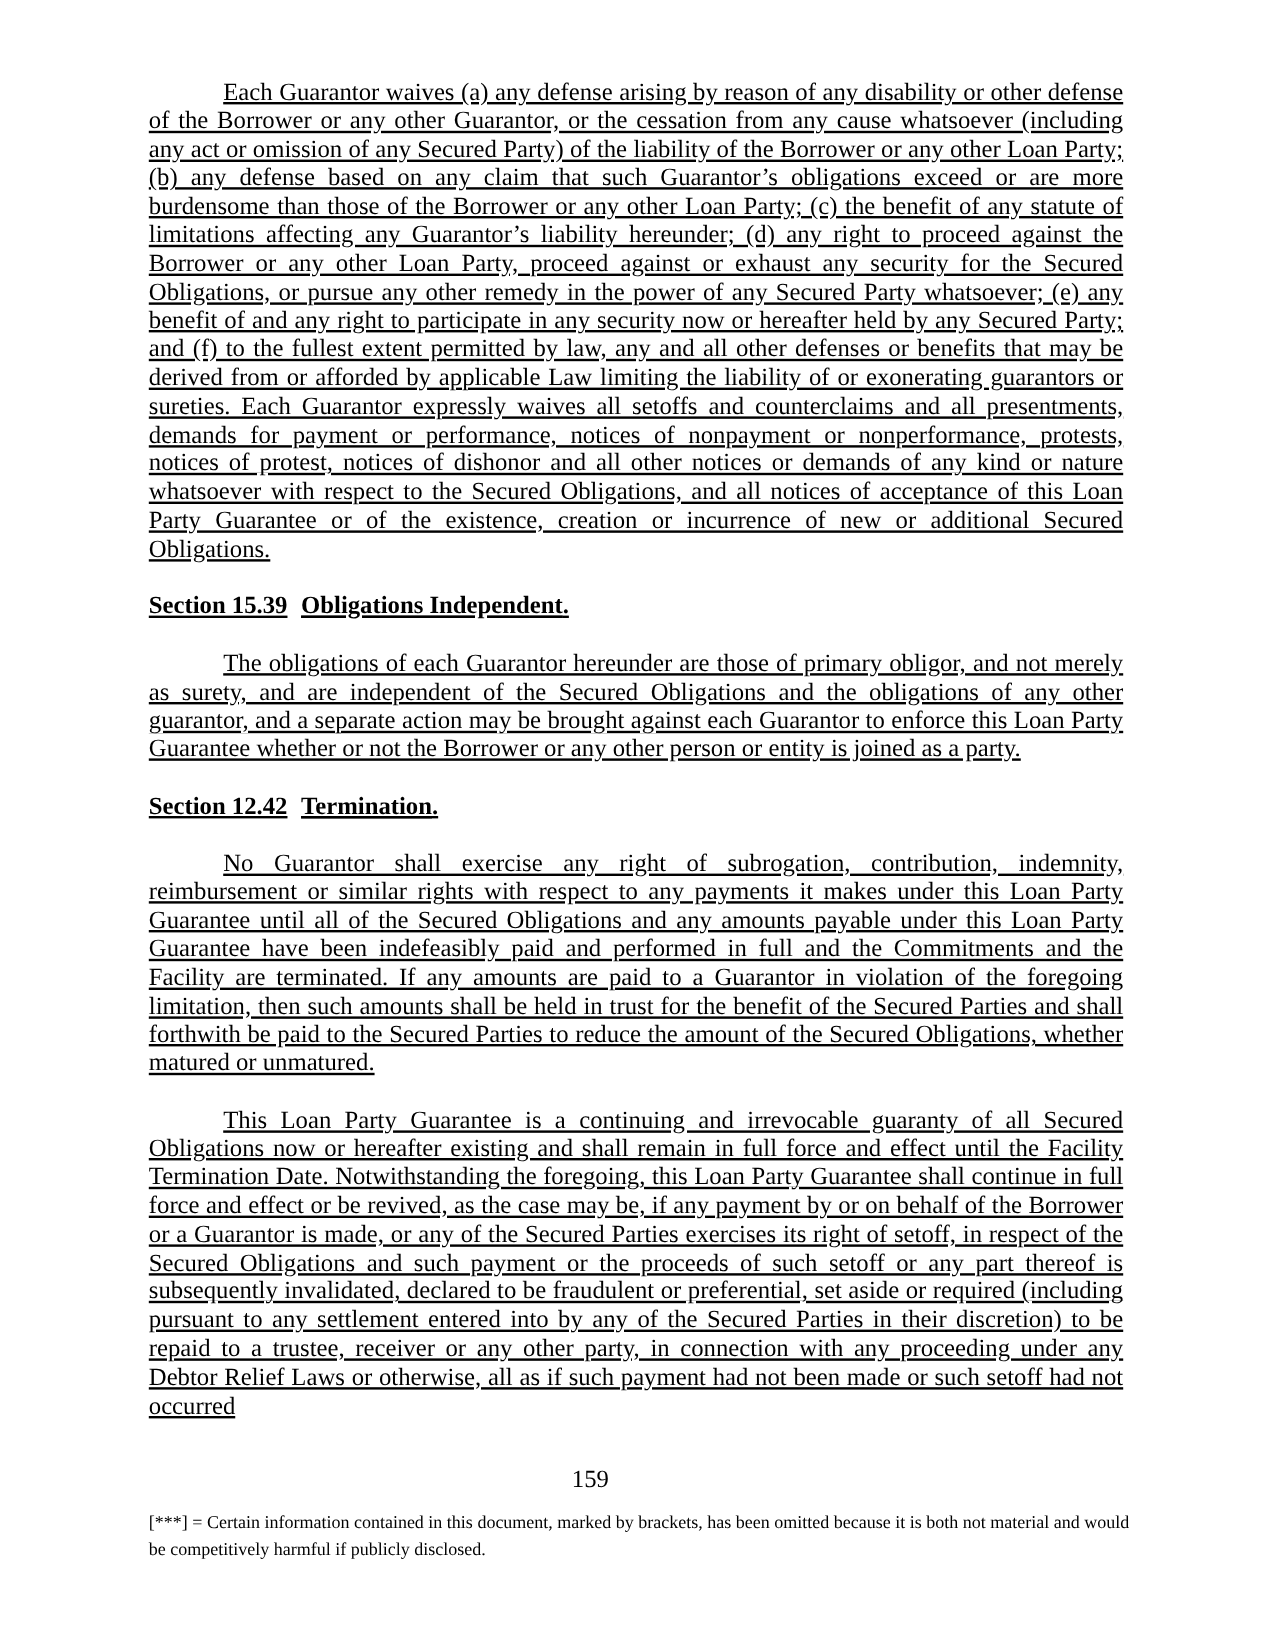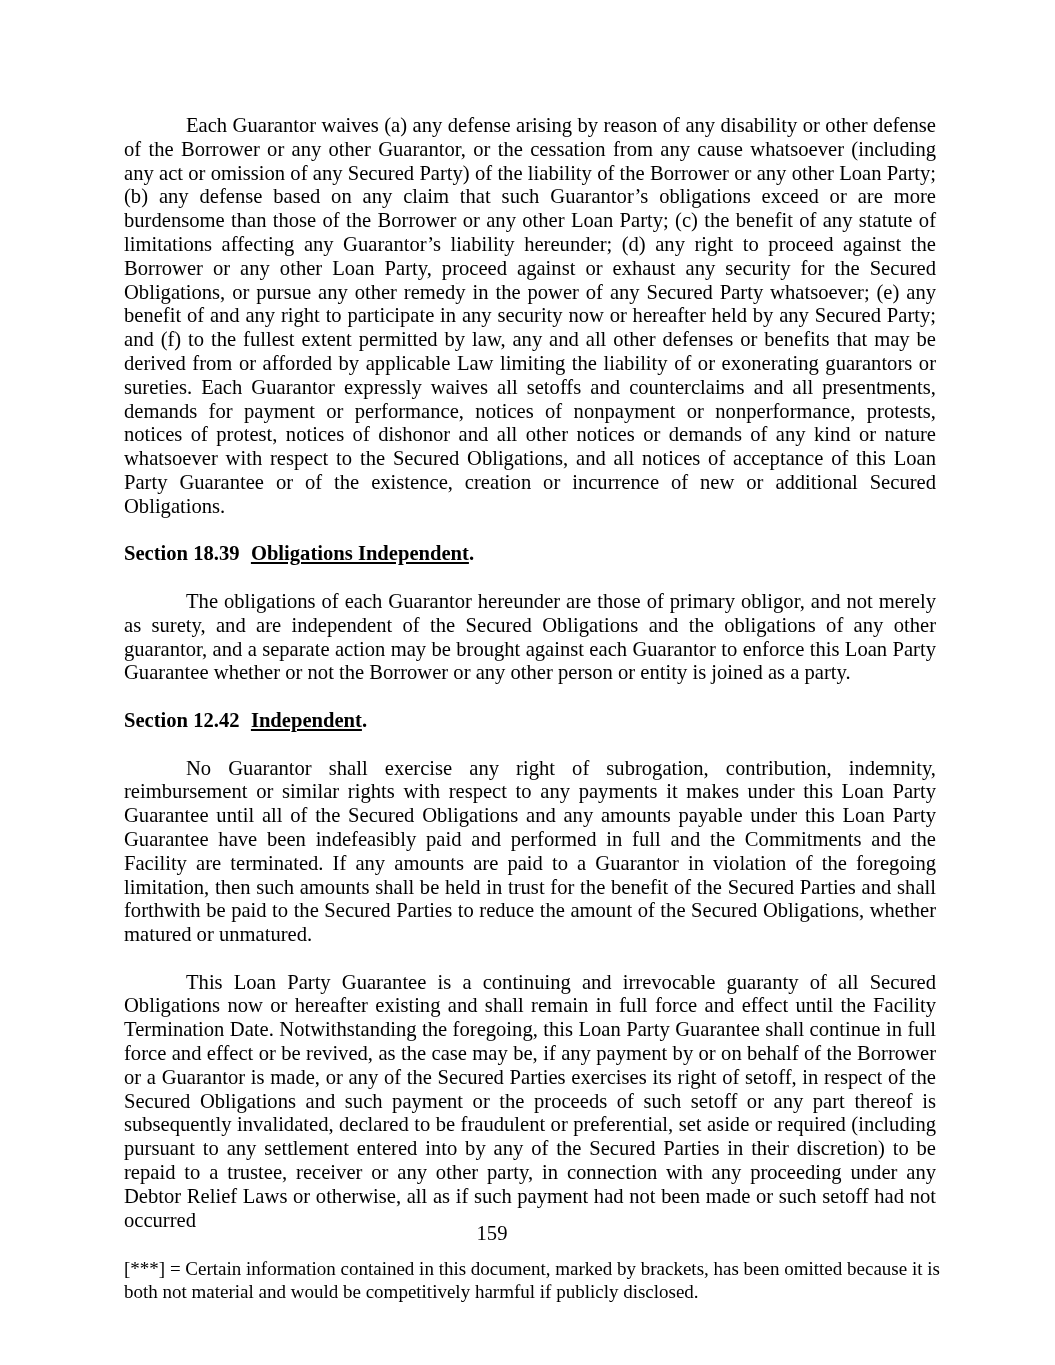--- a/index.html
+++ b/index.html
@@ -13,21 +13,22 @@
     position: relative;
     font-family: "Liberation Serif", "DejaVu Serif", serif;
     color: #000000;
     overflow: hidden;
   }
   .doc {
     position: absolute;
     top: 0;
     left: 124px;
     width: 812px;
-    padding-top: 114px;
+    padding-top: 66px;
+    text-decoration: underline;
   }
   .body-text {
     font-size: 20.6px;
     line-height: 23.8px;
     text-align: justify;
     margin: 0 0 23.8px 0;
   }
   .body-text.indent {
     text-indent: 62px;
   }
@@ -49,37 +50,37 @@
     width: 984px;
     text-align: center;
     font-size: 20.6px;
     line-height: 23.8px;
   }
   .footnote {
     position: absolute;
     top: 1258px;
     left: 124px;
     width: 818px;
-    font-size: 19px;
+    font-size: 15px;
     line-height: 22.5px;
     text-align: left;
   }
 </style>
 </head>
 <body>
 
 <div class="doc">
 
   <p class="body-text indent">Each Guarantor waives (a) any defense arising by reason of any disability or other defense of the Borrower or any other Guarantor, or the cessation from any cause whatsoever (including any act or omission of any Secured Party) of the liability of the Borrower or any other Loan Party; (b) any defense based on any claim that such Guarantor’s obligations exceed or are more burdensome than those of the Borrower or any other Loan Party; (c) the benefit of any statute of limitations affecting any Guarantor’s liability hereunder; (d) any right to proceed against the Borrower or any other Loan Party, proceed against or exhaust any security for the Secured Obligations, or pursue any other remedy in the power of any Secured Party whatsoever; (e) any benefit of and any right to participate in any security now or hereafter held by any Secured Party; and (f) to the fullest extent permitted by law, any and all other defenses or benefits that may be derived from or afforded by applicable Law limiting the liability of or exonerating guarantors or sureties.  Each Guarantor expressly waives all setoffs and counterclaims and all presentments, demands for payment or performance, notices of nonpayment or nonperformance, protests, notices of protest, notices of dishonor and all other notices or demands of any kind or nature whatsoever with respect to the Secured Obligations, and all notices of acceptance of this Loan Party Guarantee or of the existence, creation or incurrence of new or additional Secured Obligations.</p>
 
-  <p class="heading"><span class="h-label">Section 18.39</span><span class="h-title">Obligations Independent</span><span>.</span></p>
+  <p class="heading"><span class="h-label">Section 15.39</span><span class="h-title">Obligations Independent</span><span>.</span></p>
 
   <p class="body-text indent">The obligations of each Guarantor hereunder are those of primary obligor, and not merely as surety, and are independent of the Secured Obligations and the obligations of any other guarantor, and a separate action may be brought against each Guarantor to enforce this Loan Party Guarantee whether or not the Borrower or any other person or entity is joined as a party.</p>
 
-  <p class="heading"><span class="h-label">Section 12.42</span><span class="h-title">Independent</span><span>.</span></p>
+  <p class="heading"><span class="h-label">Section 12.42</span><span class="h-title">Termination</span><span>.</span></p>
 
   <p class="body-text indent">No Guarantor shall exercise any right of subrogation, contribution, indemnity, reimbursement or similar rights with respect to any payments it makes under this Loan Party Guarantee until all of the Secured Obligations and any amounts payable under this Loan Party Guarantee have been indefeasibly paid and performed in full and the Commitments and the Facility are terminated.  If any amounts are paid to a Guarantor in violation of the foregoing limitation, then such amounts shall be held in trust for the benefit of the Secured Parties and shall forthwith be paid to the Secured Parties to reduce the amount of the Secured Obligations, whether matured or unmatured.</p>
 
 
   <p class="body-text indent">This Loan Party Guarantee is a continuing and irrevocable guaranty of all Secured Obligations now or hereafter existing and shall remain in full force and effect until the Facility Termination Date.  Notwithstanding the foregoing, this Loan Party Guarantee shall continue in full force and effect or be revived, as the case may be, if any payment by or on behalf of the Borrower or a Guarantor is made, or any of the Secured Parties exercises its right of setoff, in respect of the Secured Obligations and such payment or the proceeds of such setoff or any part thereof is subsequently invalidated, declared to be fraudulent or preferential, set aside or required (including pursuant to any settlement entered into by any of the Secured Parties in their discretion) to be repaid to a trustee, receiver or any other party, in connection with any proceeding under any Debtor Relief Laws or otherwise, all as if such payment had not been made or such setoff had not occurred</p>
 
 </div>
 
 <div class="page-number">159</div>
 

